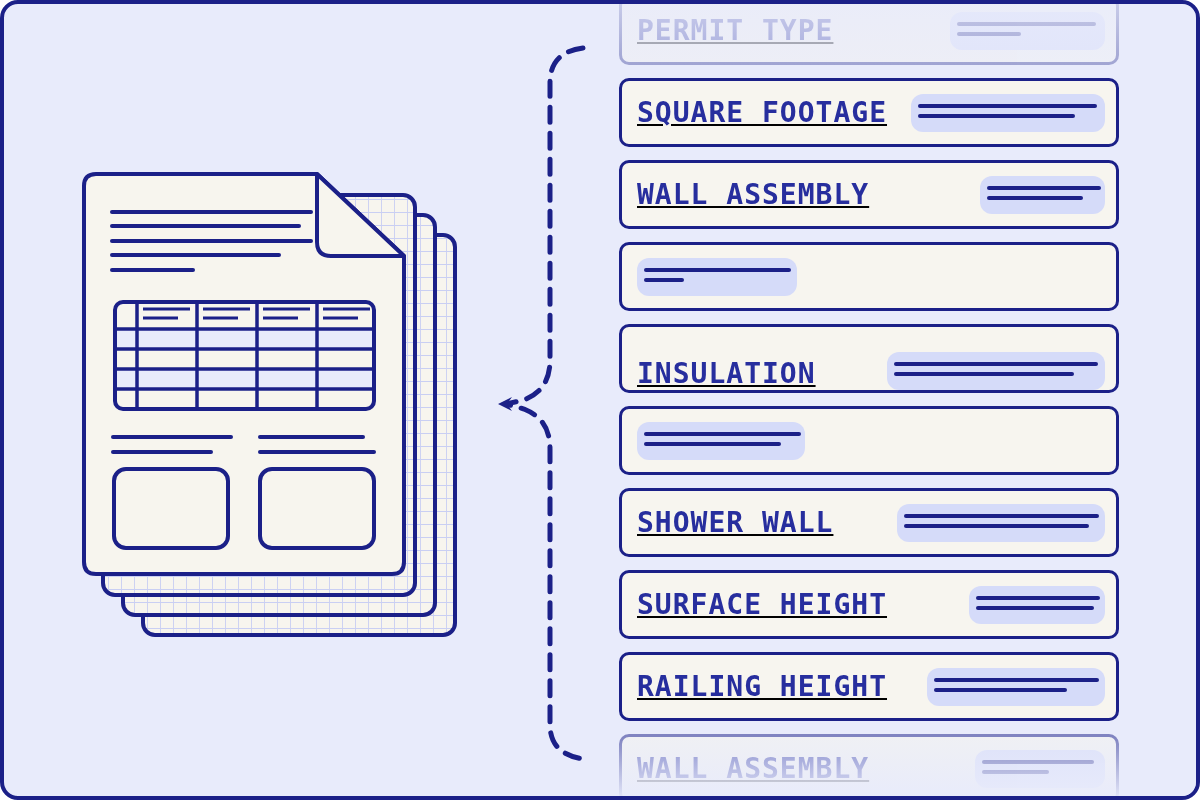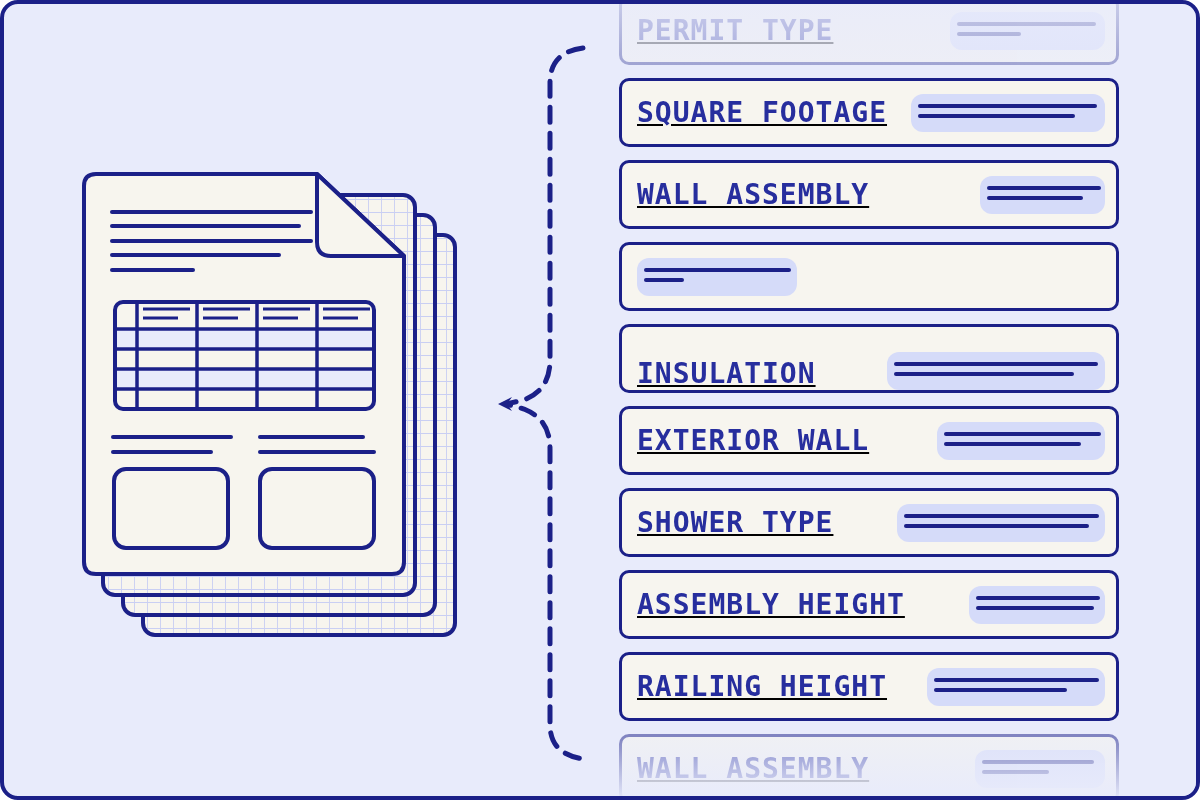--- a/index.html
+++ b/index.html
@@ -164,35 +164,34 @@
     </span>
   </div>
       <div class="row" style="top: 320px; align-items: flex-end;">
     <span class="row-label">INSULATION</span>
     <span class="pill" style="width: 218px;">
       <span class="pline p1" style="width: 204px;"></span>
       <span class="pline p2" style="width: 180px;"></span>
     </span>
   </div>
       <div class="row" style="top: 402px;">
-    <span class="row-label">EXTERIOR WALL</span>
     <span class="pill" style="width: 168px;">
       <span class="pline p1" style="width: 157px;"></span>
       <span class="pline p2" style="width: 137px;"></span>
     </span>
   </div>
       <div class="row" style="top: 484px;">
-    <span class="row-label">SHOWER TYPE</span>
+    <span class="row-label">SHOWER WALL</span>
     <span class="pill" style="width: 208px;">
       <span class="pline p1" style="width: 195px;"></span>
       <span class="pline p2" style="width: 185px;"></span>
     </span>
   </div>
       <div class="row" style="top: 566px;">
-    <span class="row-label">ASSEMBLY HEIGHT</span>
+    <span class="row-label">SURFACE HEIGHT</span>
     <span class="pill" style="width: 136px;">
       <span class="pline p1" style="width: 124px;"></span>
       <span class="pline p2" style="width: 118px;"></span>
     </span>
   </div>
       <div class="row" style="top: 648px;">
     <span class="row-label">RAILING HEIGHT</span>
     <span class="pill" style="width: 178px;">
       <span class="pline p1" style="width: 165px;"></span>
       <span class="pline p2" style="width: 133px;"></span>

